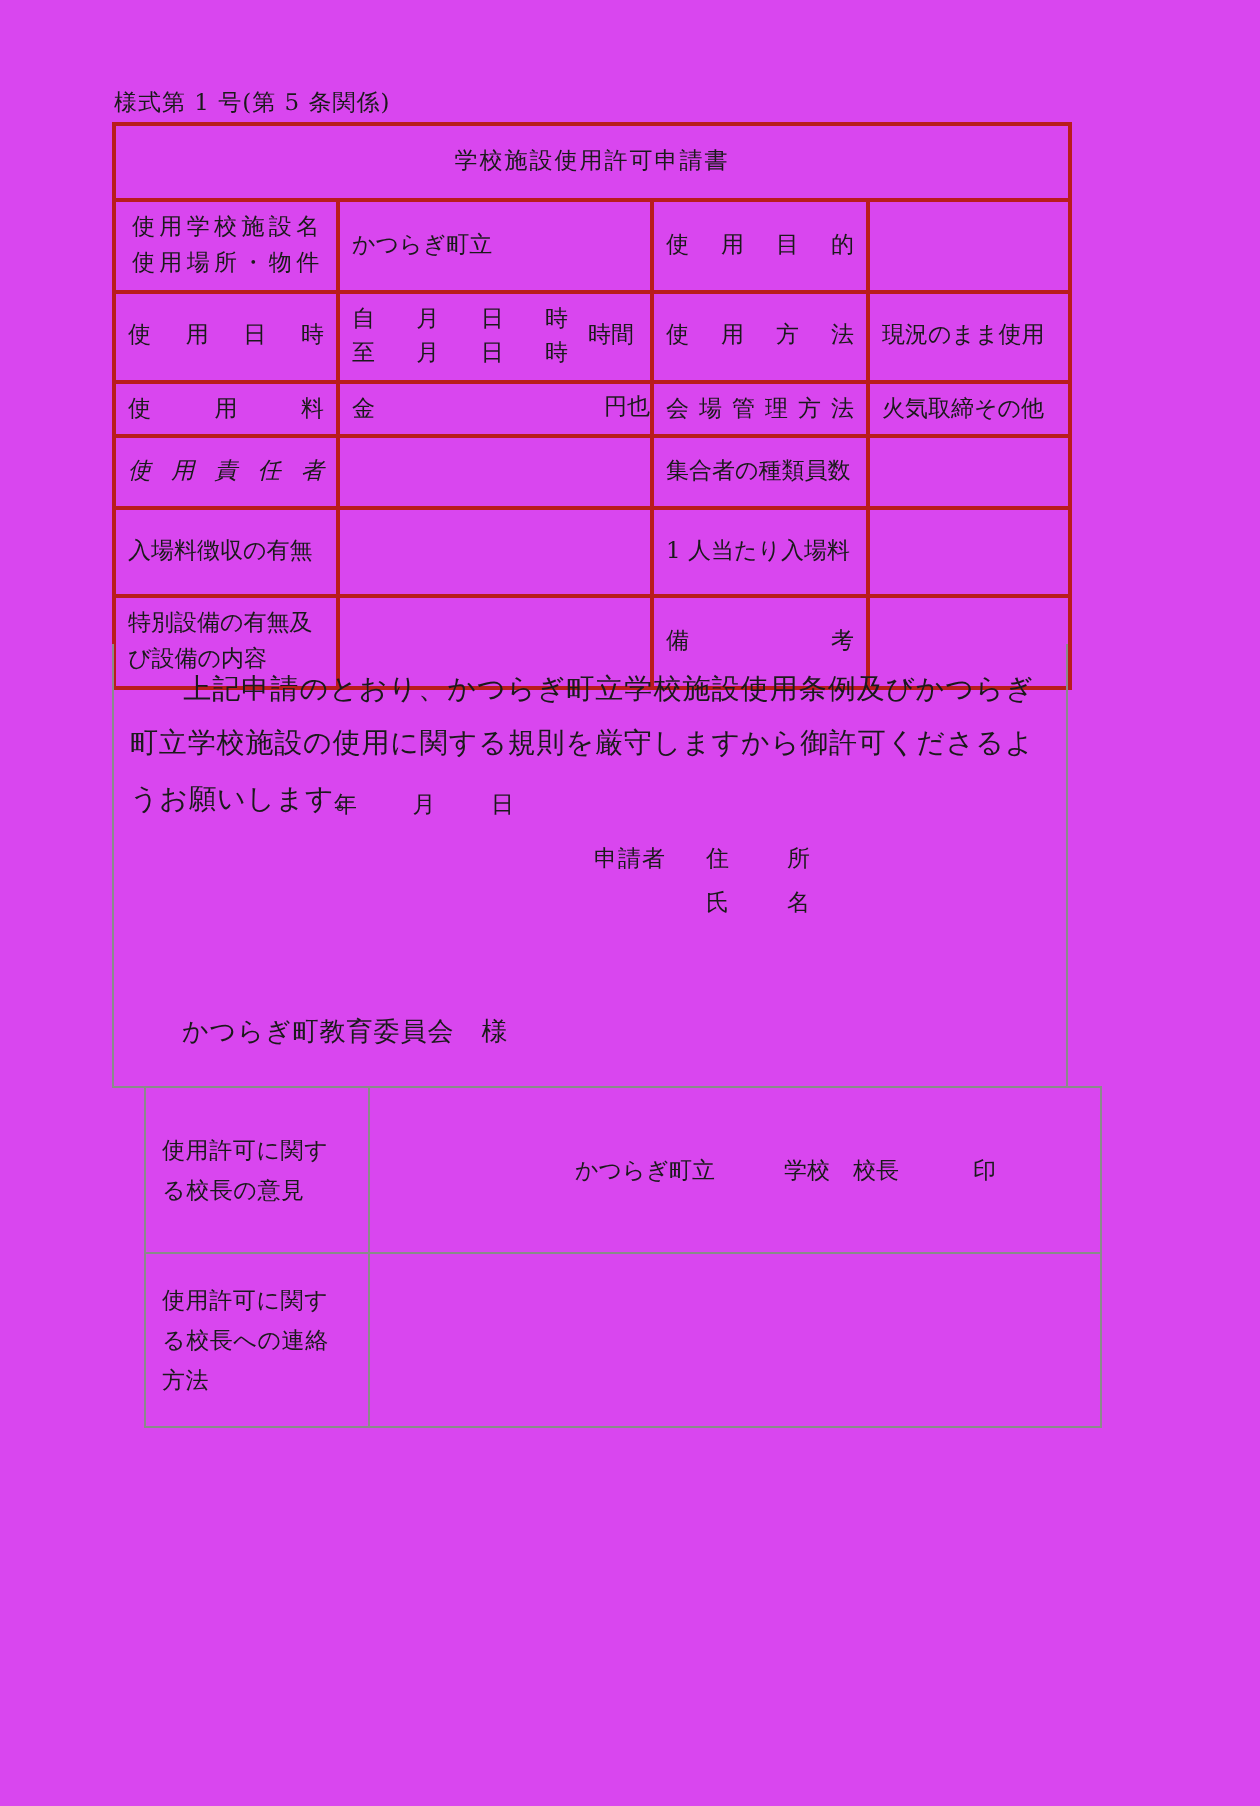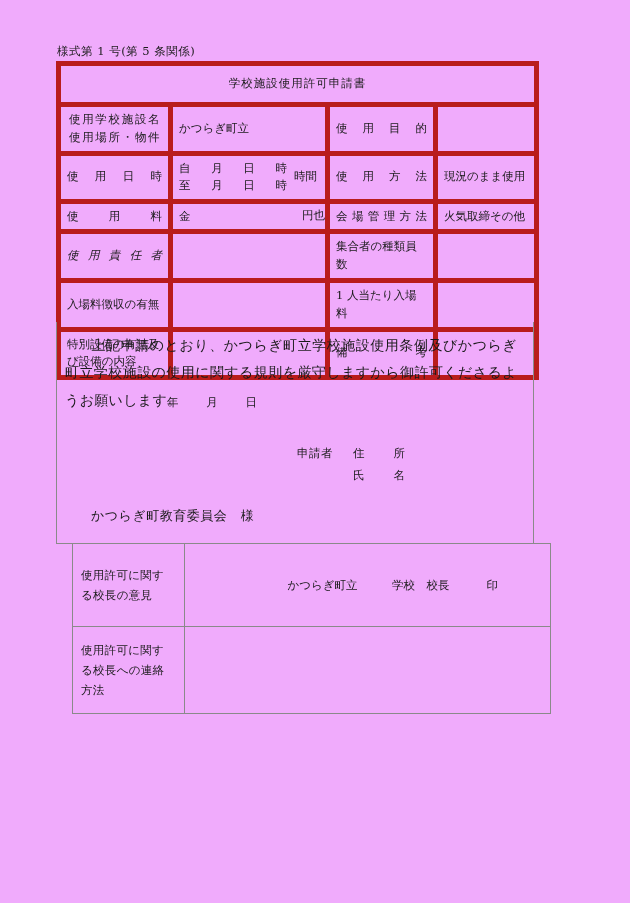--- a/index.html
+++ b/index.html
@@ -14,21 +14,21 @@
     color: #1a1a1a;
     position: relative;
     overflow: hidden;
   }
 
   .page {
     position: absolute;
     left: 0; top: 0;
     width: 630px;
     height: 903px;
-    background: #f0abfc;
+    background: #d946ef;
   }
 
   
   .form-number {
     position: absolute;
     left: 57px;
     top: 44px;
     font-size: 11.5px;
     letter-spacing: 0.5px;
     white-space: nowrap;
@@ -37,21 +37,21 @@
   
   .doc-table {
     position: absolute;
     left: 56px;
     top: 61px;
     width: 478px;
     border-collapse: collapse;
     table-layout: fixed;
   }
   .doc-table td {
-    border: 5px solid #b91c1c;
+    border: 2px solid #b91c1c;
     font-size: 11.5px;
     line-height: 1.55;
     padding: 4px 6px;
     vertical-align: middle;
     word-break: break-all;
   }
 
   
   .c1 { width: 112px; }
   .c2 { width: 157px; }
@@ -147,21 +147,20 @@
     text-align: justify;
     text-align-last: justify;
     text-justify: inter-character;
   }
   .applicant-block {
     position: absolute;
     left: 240px;
     top: 96px;
     font-size: 11.5px;
     line-height: 1.95;
-    margin-top: 24px;
   }
   .applicant-row {
     display: flex;
     white-space: nowrap;
   }
   .applicant-tag {
     width: 56px;
     letter-spacing: 0.5px;
   }
   .applicant-field {

